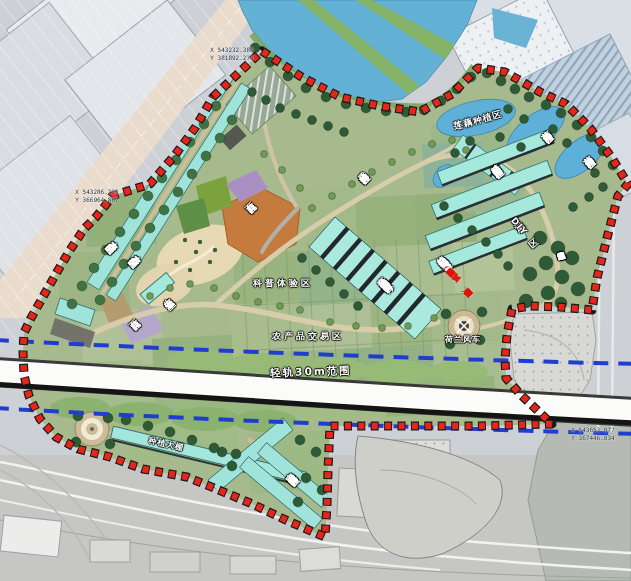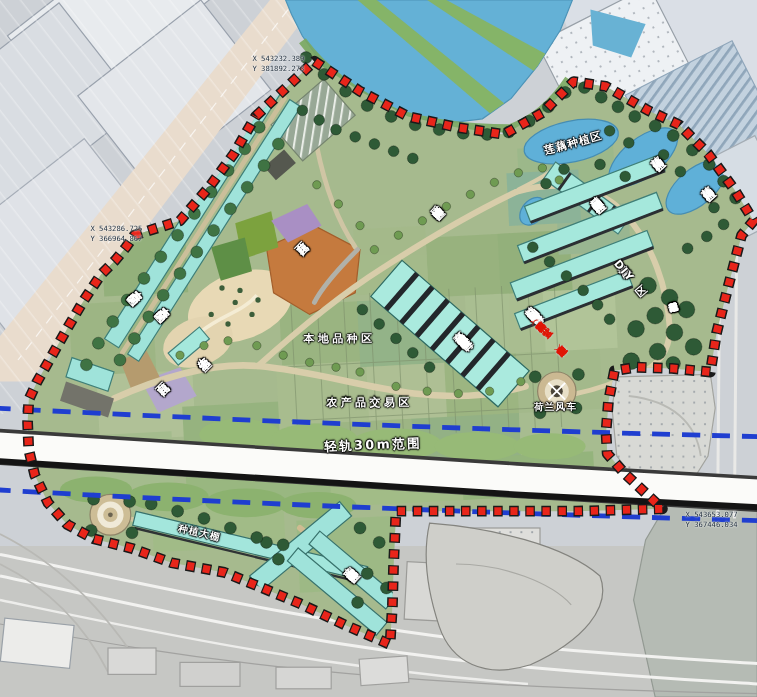--- a/index.html
+++ b/index.html
@@ -453,21 +453,21 @@
 <div class="lbl" style="left:478px;top:120px;transform:translate(-50%,-50%) rotate(-15deg);">莲藕种植区</div>
 <div class="lbl v" style="left:540px;top:129px;transform:translate(-50%,-50%) rotate(-42deg);">莲藕种植区</div>
 <div class="lbl v" style="left:582px;top:154px;transform:translate(-50%,-50%) rotate(-42deg);">莲藕种植区</div>
 
 <div class="lbl v" style="left:490px;top:163px;transform:translate(-50%,-50%) rotate(-40deg);">精品温室种植区</div>
 
 <div class="lbl v" style="left:519px;top:226px;transform:translate(-50%,-50%) rotate(-40deg);">温室DIY区</div>
 
 <div class="lbl v" style="left:377px;top:277px;transform:translate(-50%,-50%) rotate(-45deg);">高科技温室种植教育区</div>
 
-<div class="lbl sp" style="left:283px;top:283px;transform:translate(-50%,-50%);">本地品种区</div>
+<div class="lbl sp" style="left:283px;top:283px;transform:translate(-50%,-50%);">科普体验区</div>
 <div class="lbl sp" style="left:308px;top:336px;transform:translate(-50%,-50%);">农产品交易区</div>
 
 <div class="lbl v" style="left:243px;top:200px;transform:translate(-50%,-50%) rotate(-45deg);">百花园</div>
 <div class="lbl v" style="left:127px;top:317px;transform:translate(-50%,-50%) rotate(-45deg);">百花园</div>
 
 <div class="lbl v" style="left:161px;top:296px;transform:translate(-50%,-50%) rotate(-45deg);">生态温室</div>
 
 <div class="lbl v" style="left:436px;top:256px;transform:translate(-50%,-50%) rotate(-47deg);font-size:9px;">外国品种种植培育区</div>
 <div class="lbl v red" style="left:448px;top:271px;transform:translate(-50%,-50%) rotate(-47deg);">（德国实心黄芹、紫甘蓝、</div>
 <div class="lbl v red" style="left:460px;top:286px;transform:translate(-50%,-50%) rotate(-47deg);">意大利皱叶生菜等等）</div>

